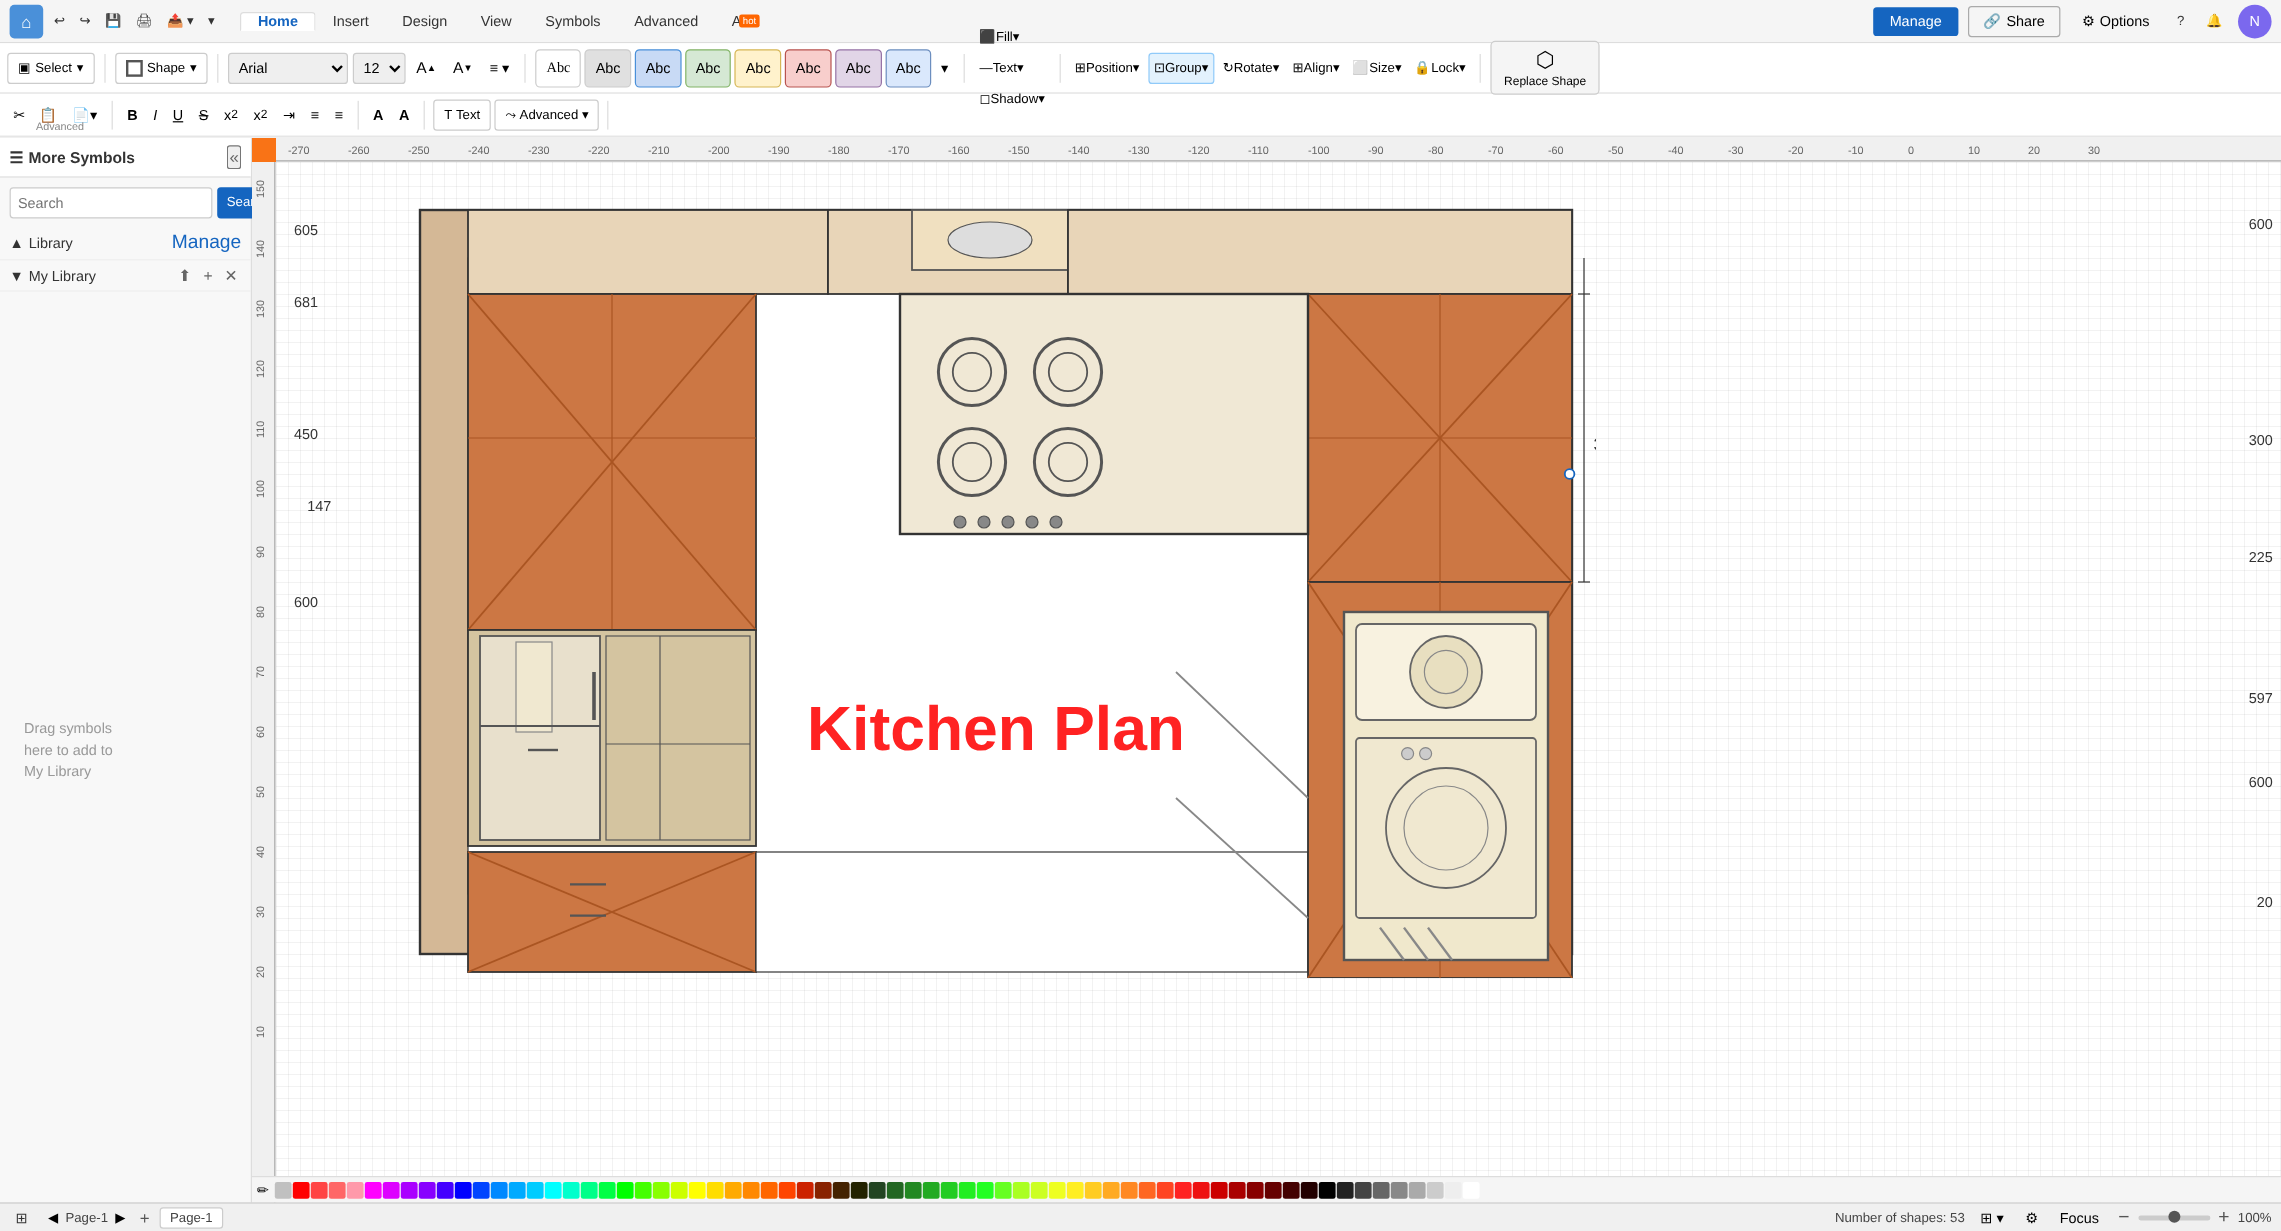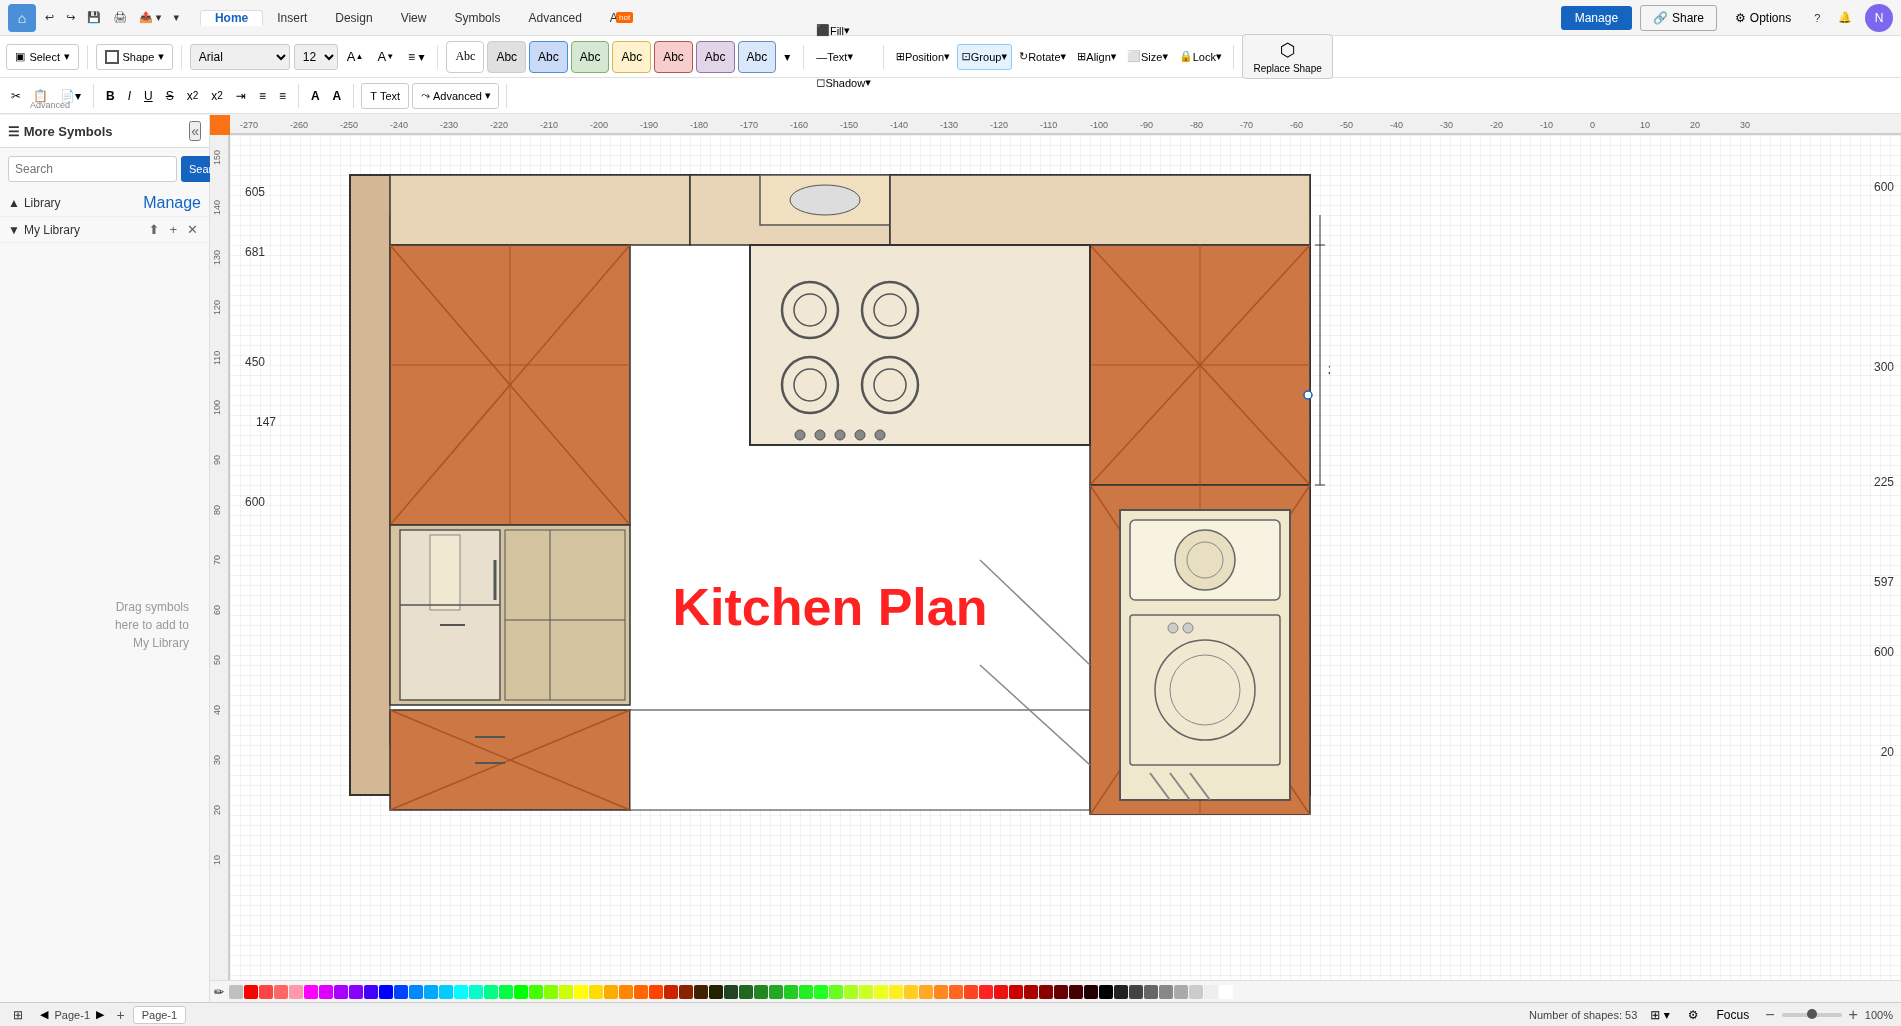--- a/index.html
+++ b/index.html
@@ -48,21 +48,21 @@
     .search-area { padding: 8px; display: flex; gap: 4px; }
     .search-input { flex: 1; border: 1px solid #ccc; border-radius: 3px; padding: 4px 6px; font-size: 12px; height: 26px; }
     .search-btn { background: #1565c0; color: white; border: none; border-radius: 3px; padding: 4px 8px; font-size: 11px; cursor: pointer; height: 26px; }
     .library-section { padding: 4px 8px; display: flex; align-items: center; justify-content: space-between; border-bottom: 1px solid #eee; }
     .library-label { font-size: 12px; color: #333; display: flex; align-items: center; gap: 4px; cursor: pointer; }
     .manage-link { font-size: 16px; color: #1565c0; cursor: pointer; }
     .my-library-section { padding: 4px 8px; display: flex; align-items: center; justify-content: space-between; border-bottom: 1px solid #eee; }
     .my-library-label { font-size: 12px; color: #333; display: flex; align-items: center; gap: 4px; cursor: pointer; }
     .my-library-actions { display: flex; gap: 4px; align-items: center; }
     .my-library-action-btn { background: none; border: none; cursor: pointer; color: #666; font-size: 13px; padding: 1px 3px; }
-    .drag-area { display: flex; flex-direction: column; align-items: flex-end; justify-content: center; flex: 1; color: #999; font-size: 12px; text-align: center; padding: 20px; line-height: 1.5; }
+    .drag-area { display: flex; flex-direction: column; align-items: flex-start; justify-content: center; flex: 1; color: #999; font-size: 12px; text-align: center; padding: 20px; line-height: 1.5; }
 
     
     .canvas-area {
       flex: 1; background: #f97316; position: relative; overflow: hidden;
     }
     .ruler-top { position: absolute; top: 0; left: 20px; right: 0; height: 20px; background: #f0f0f0; border-bottom: 1px solid #ccc; }
     .ruler-left { position: absolute; top: 20px; left: 0; width: 20px; bottom: 0; background: #f0f0f0; border-right: 1px solid #ccc; }
     .canvas-content { position: absolute; top: 20px; left: 20px; right: 0; bottom: 0; overflow: hidden; }
 
     
@@ -491,21 +491,21 @@
         <div style="position:absolute; top:20px; left:10px;">605</div>
         <div style="position:absolute; top:80px; left:10px;">681</div>
         <div style="position:absolute; top:190px; left:10px;">450</div>
         <div style="position:absolute; top:250px; left:10px;margin-left:11px;">147</div>
         <div style="position:absolute; top:330px; left:10px;">600</div>
       </div>
 
       <div style="position:absolute; right:2px; top:30px; font-size:12px; color:#333;">
         <div style="position:absolute; top:15px; right:5px;">600</div>
         <div style="position:absolute; top:195px; right:5px;">300</div>
-        <div style="position:absolute; top:310px; right:5px;">225</div>
+        <div style="position:absolute; top:292px; right:5px;">225</div>
         <div style="position:absolute; top:410px; right:5px;">597</div>
         <div style="position:absolute; top:480px; right:5px;">600</div>
         <div style="position:absolute; top:580px; right:5px;">20</div>
       </div>
     </div>
   </div>
 </div>
 
 <div class="color-palette" style="position:absolute; bottom:24px; left:210px; right:0; height:22px; background:#f5f5f5; border-top:1px solid #ddd; display:flex; align-items:center; padding:0 4px; gap:1px; overflow:hidden;">
   <span class="color-pencil">✏</span>

